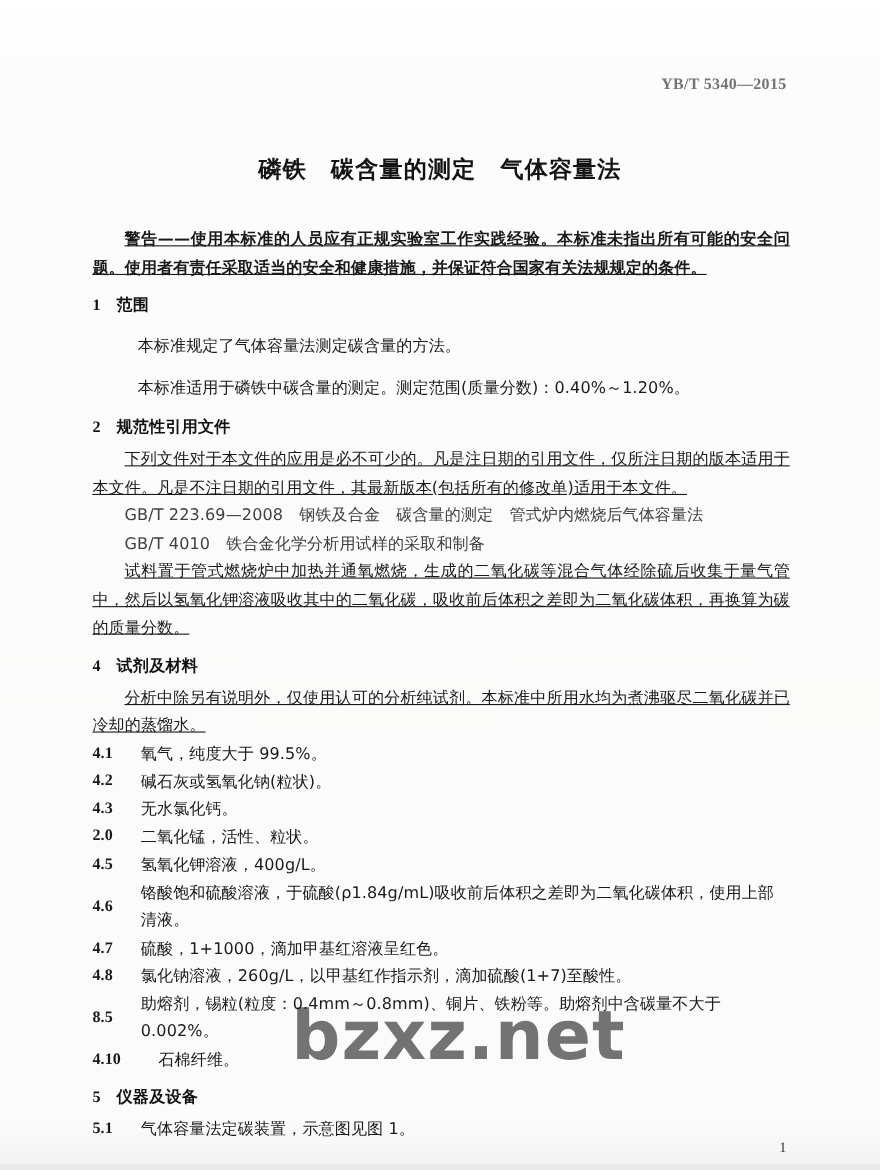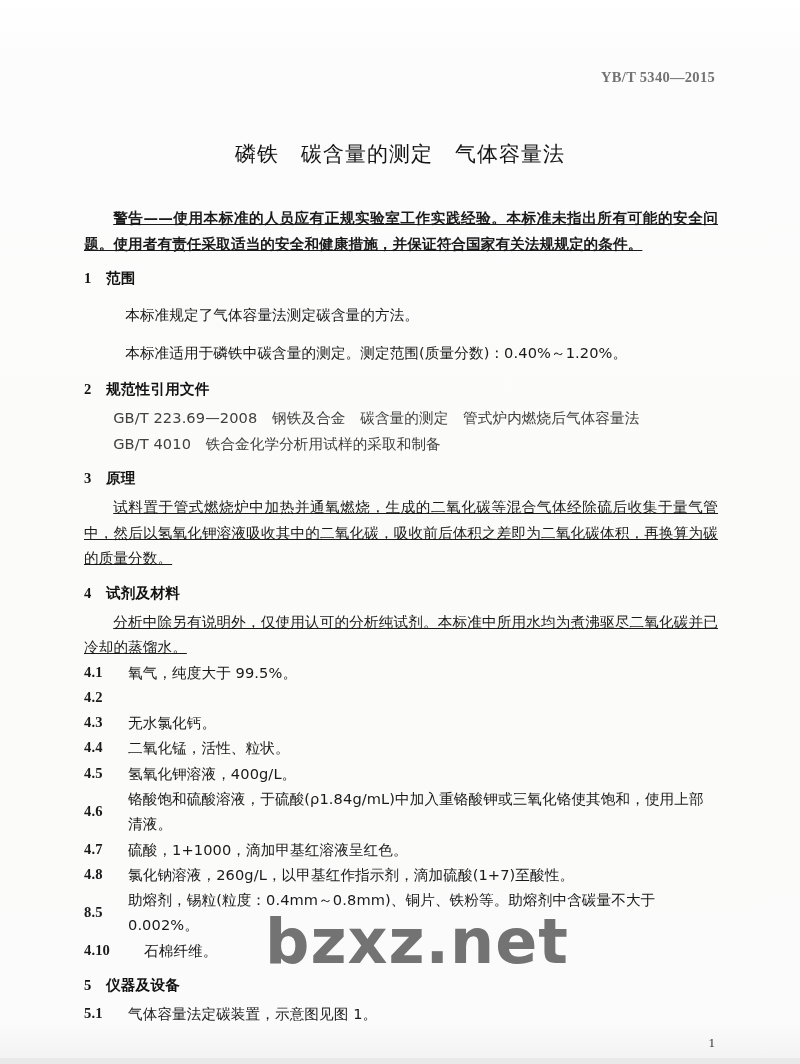--- a/index.html
+++ b/index.html
@@ -53,21 +53,21 @@
     color: #737373;
     letter-spacing: 0.3px;
   }
   .doc-title {
     position: absolute;
     top: 140px;
     left: 0;
     width: 800px;
     text-align: center;
     font-size: 21px;
-    font-weight: normal;
+    font-weight: bold;
     color: #141414;
     letter-spacing: 1px;
   }
   .body-wrap {
     position: absolute;
     top: 205px;
     left: 84px;
     width: 634px;
   }
   .para {
@@ -178,55 +178,54 @@
 
       <div class="sec-head">
         <span class="num num-serif">1</span><span>范围</span>
       </div>
       <p class="line">本标准规定了气体容量法测定碳含量的方法。</p>
       <p class="line">本标准适用于磷铁中碳含量的测定。测定范围(质量分数)：0.40%～1.20%。</p>
 
       <div class="sec-head">
         <span class="num num-serif">2</span><span>规范性引用文件</span>
       </div>
+      <p class="para ind">下列文件对于本文件的应用是必不可少的。凡是注日期的引用文件，仅所注日期的版本适用于本文件。凡是不注日期的引用文件，其最新版本(包括所有的修改单)适用于本文件。</p>
       <p class="ref">GB/T 223.69—2008　钢铁及合金　碳含量的测定　管式炉内燃烧后气体容量法</p>
       <p class="ref">GB/T 4010　铁合金化学分析用试样的采取和制备</p>
 
-      <div class="sec-head">
-        <span class="num num-serif">3</span><span>原理</span>
-      </div>
       <p class="para ind">试料置于管式燃烧炉中加热并通氧燃烧，生成的二氧化碳等混合气体经除硫后收集于量气管中，然后以氢氧化钾溶液吸收其中的二氧化碳，吸收前后体积之差即为二氧化碳体积，再换算为碳的质量分数。</p>
 
       <div class="sec-head">
         <span class="num num-serif">4</span><span>试剂及材料</span>
       </div>
       <p class="para ind">分析中除另有说明外，仅使用认可的分析纯试剂。本标准中所用水均为煮沸驱尽二氧化碳并已冷却的蒸馏水。</p>
 
       <div class="item">
         <span class="lbl num-serif">4.1</span>
         <span class="txt">氧气，纯度大于 99.5%。</span>
       </div>
       <div class="item">
         <span class="lbl num-serif">4.2</span>
+        <span class="txt">碱石灰或氢氧化钠(粒状)。</span>
       </div>
       <div class="item">
         <span class="lbl num-serif">4.3</span>
         <span class="txt">无水氯化钙。</span>
       </div>
       <div class="item">
-        <span class="lbl num-serif">4.4</span>
+        <span class="lbl num-serif">2.0</span>
         <span class="txt">二氧化锰，活性、粒状。</span>
       </div>
       <div class="item">
         <span class="lbl num-serif">4.5</span>
         <span class="txt">氢氧化钾溶液，400g/L。</span>
       </div>
       <div class="item">
         <span class="lbl num-serif">4.6</span>
-        <span class="txt">铬酸饱和硫酸溶液，于硫酸(ρ1.84g/mL)中加入重铬酸钾或三氧化铬使其饱和，使用上部清液。</span>
+        <span class="txt">铬酸饱和硫酸溶液，于硫酸(ρ1.84g/mL)吸收前后体积之差即为二氧化碳体积，使用上部清液。</span>
       </div>
       <div class="item">
         <span class="lbl num-serif">4.7</span>
         <span class="txt">硫酸，1+1000，滴加甲基红溶液呈红色。</span>
       </div>
       <div class="item">
         <span class="lbl num-serif">4.8</span>
         <span class="txt">氯化钠溶液，260g/L，以甲基红作指示剂，滴加硫酸(1+7)至酸性。</span>
       </div>
       <div class="item">

